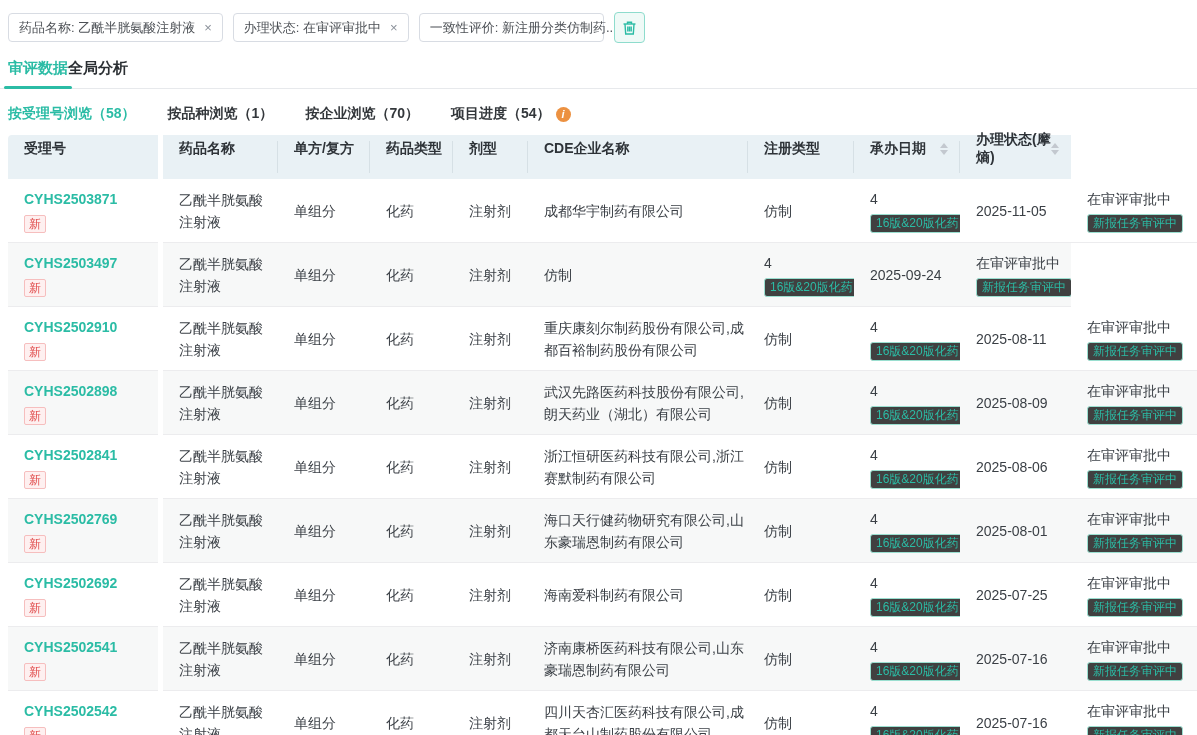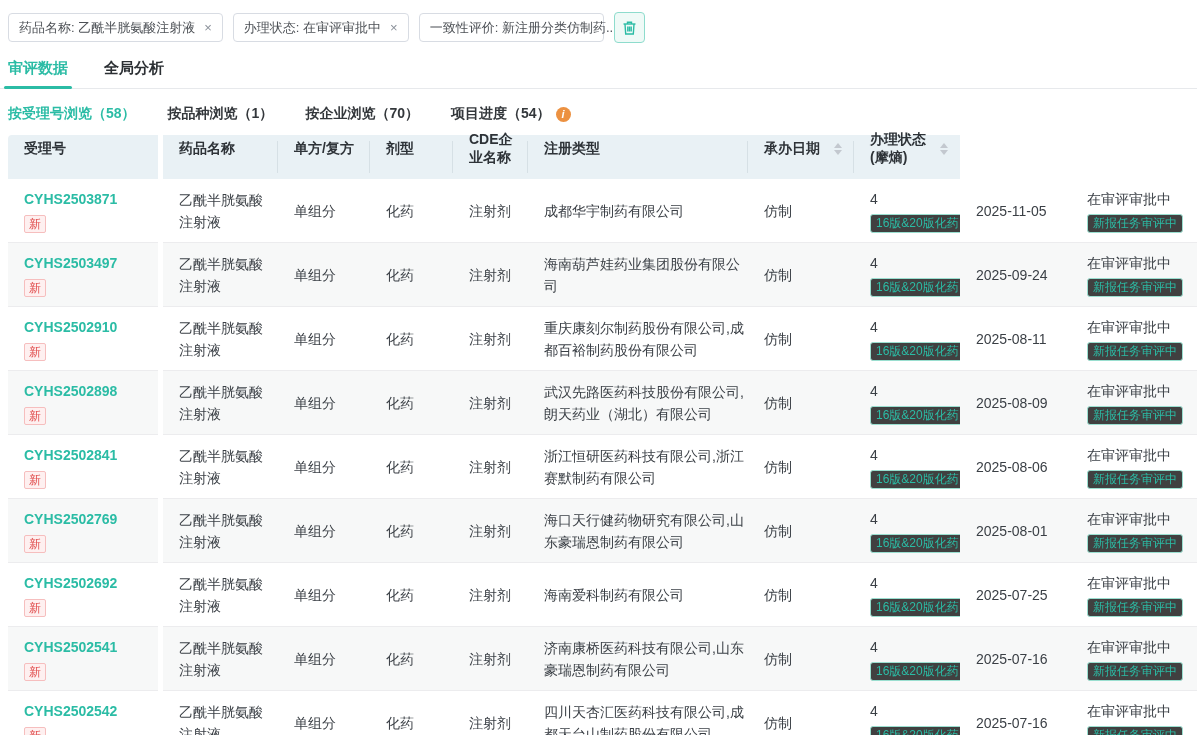--- a/index.html
+++ b/index.html
@@ -10,21 +10,21 @@
   .filter-bar { display:flex; align-items:center; gap:10px; padding:12px 8px 10px 8px; }
   .filter-tag { display:inline-flex; align-items:center; height:29px; padding:0 10px;
     border:1px solid #d8dce3; border-radius:4px; background:#fff; font-size:13px; color:#4d5156;
     cursor:pointer; white-space:nowrap; }
   .filter-tag .close-x { margin-left:9px; color:#8a9099; font-size:13px; font-weight:400; cursor:pointer; }
   .filter-tag.wide { width:185px; }
   .trash-btn { width:31px; height:31px; border:1px solid #8edccd; background:#effaf7; border-radius:4px;
     display:flex; align-items:center; justify-content:center; cursor:pointer; }
 
   
-  .tabs { display:flex; gap:36px; padding:0 8px; border-bottom:1px solid #e7e9ec; }
+  .tabs { display:flex; padding:0 8px; border-bottom:1px solid #e7e9ec; }
   .tab { font-size:15px; font-weight:700; padding:6px 0 10px 0; cursor:pointer; position:relative; color:#2b2f33; }
   .tab.active { color:var(--teal); }
   .tab.active::after { content:""; position:absolute; left:-4px; right:-4px; bottom:-1px; height:3px;
     background:var(--teal); border-radius:2px; }
 
   
   .subtabs { display:flex; align-items:center; gap:32px; padding:16px 8px 12px 8px; }
   .subtab { font-size:14px; font-weight:700; color:#33373b; cursor:pointer; display:flex; align-items:center; gap:5px; }
   .subtab.active { color:var(--teal); }
   .info-icon { width:15px; height:15px; border-radius:50%; background:#ec9141; color:#fff; font-size:11px;
@@ -102,20 +102,21 @@
   </div>
 </div>
 
 <div class="table-wrap">
 
   <div class="trow thead">
     <div class="cell first">受理号</div>
     <div class="cell gap"></div>
     <div class="cell divider">药品名称</div>
     <div class="cell divider">单方/复方</div>
+    <div class="cell divider">药品类型</div>
     <div class="cell divider">剂型</div>
     <div class="cell divider">CDE企业名称</div>
     <div class="cell divider">注册类型</div>
     <div class="cell divider">
       <span>承办日期</span>
       <span class="sort-caret">
           <i class="up"></i>
           <i class="down"></i>
         </span>
     </div>
@@ -178,23 +179,20 @@
       <div class="cell">
         <span class="plain">单组分</span>
       </div>
       <div class="cell">
         <span class="plain">化药</span>
       </div>
       <div class="cell">
         <span class="plain">注射剂</span>
       </div>
       <div class="cell">
-        <span class="plain">海南葫芦娃药业集团股份有限公司</span>
-      </div>
-      <div class="cell">
         <span class="plain">仿制</span>
       </div>
       <div class="cell">
         <span class="plain">4</span>
         <span class="teal-badge">16版&amp;20版化药</span>
       </div>
       <div class="cell">
         <span class="plain">2025-09-24</span>
       </div>
       <div class="cell">

